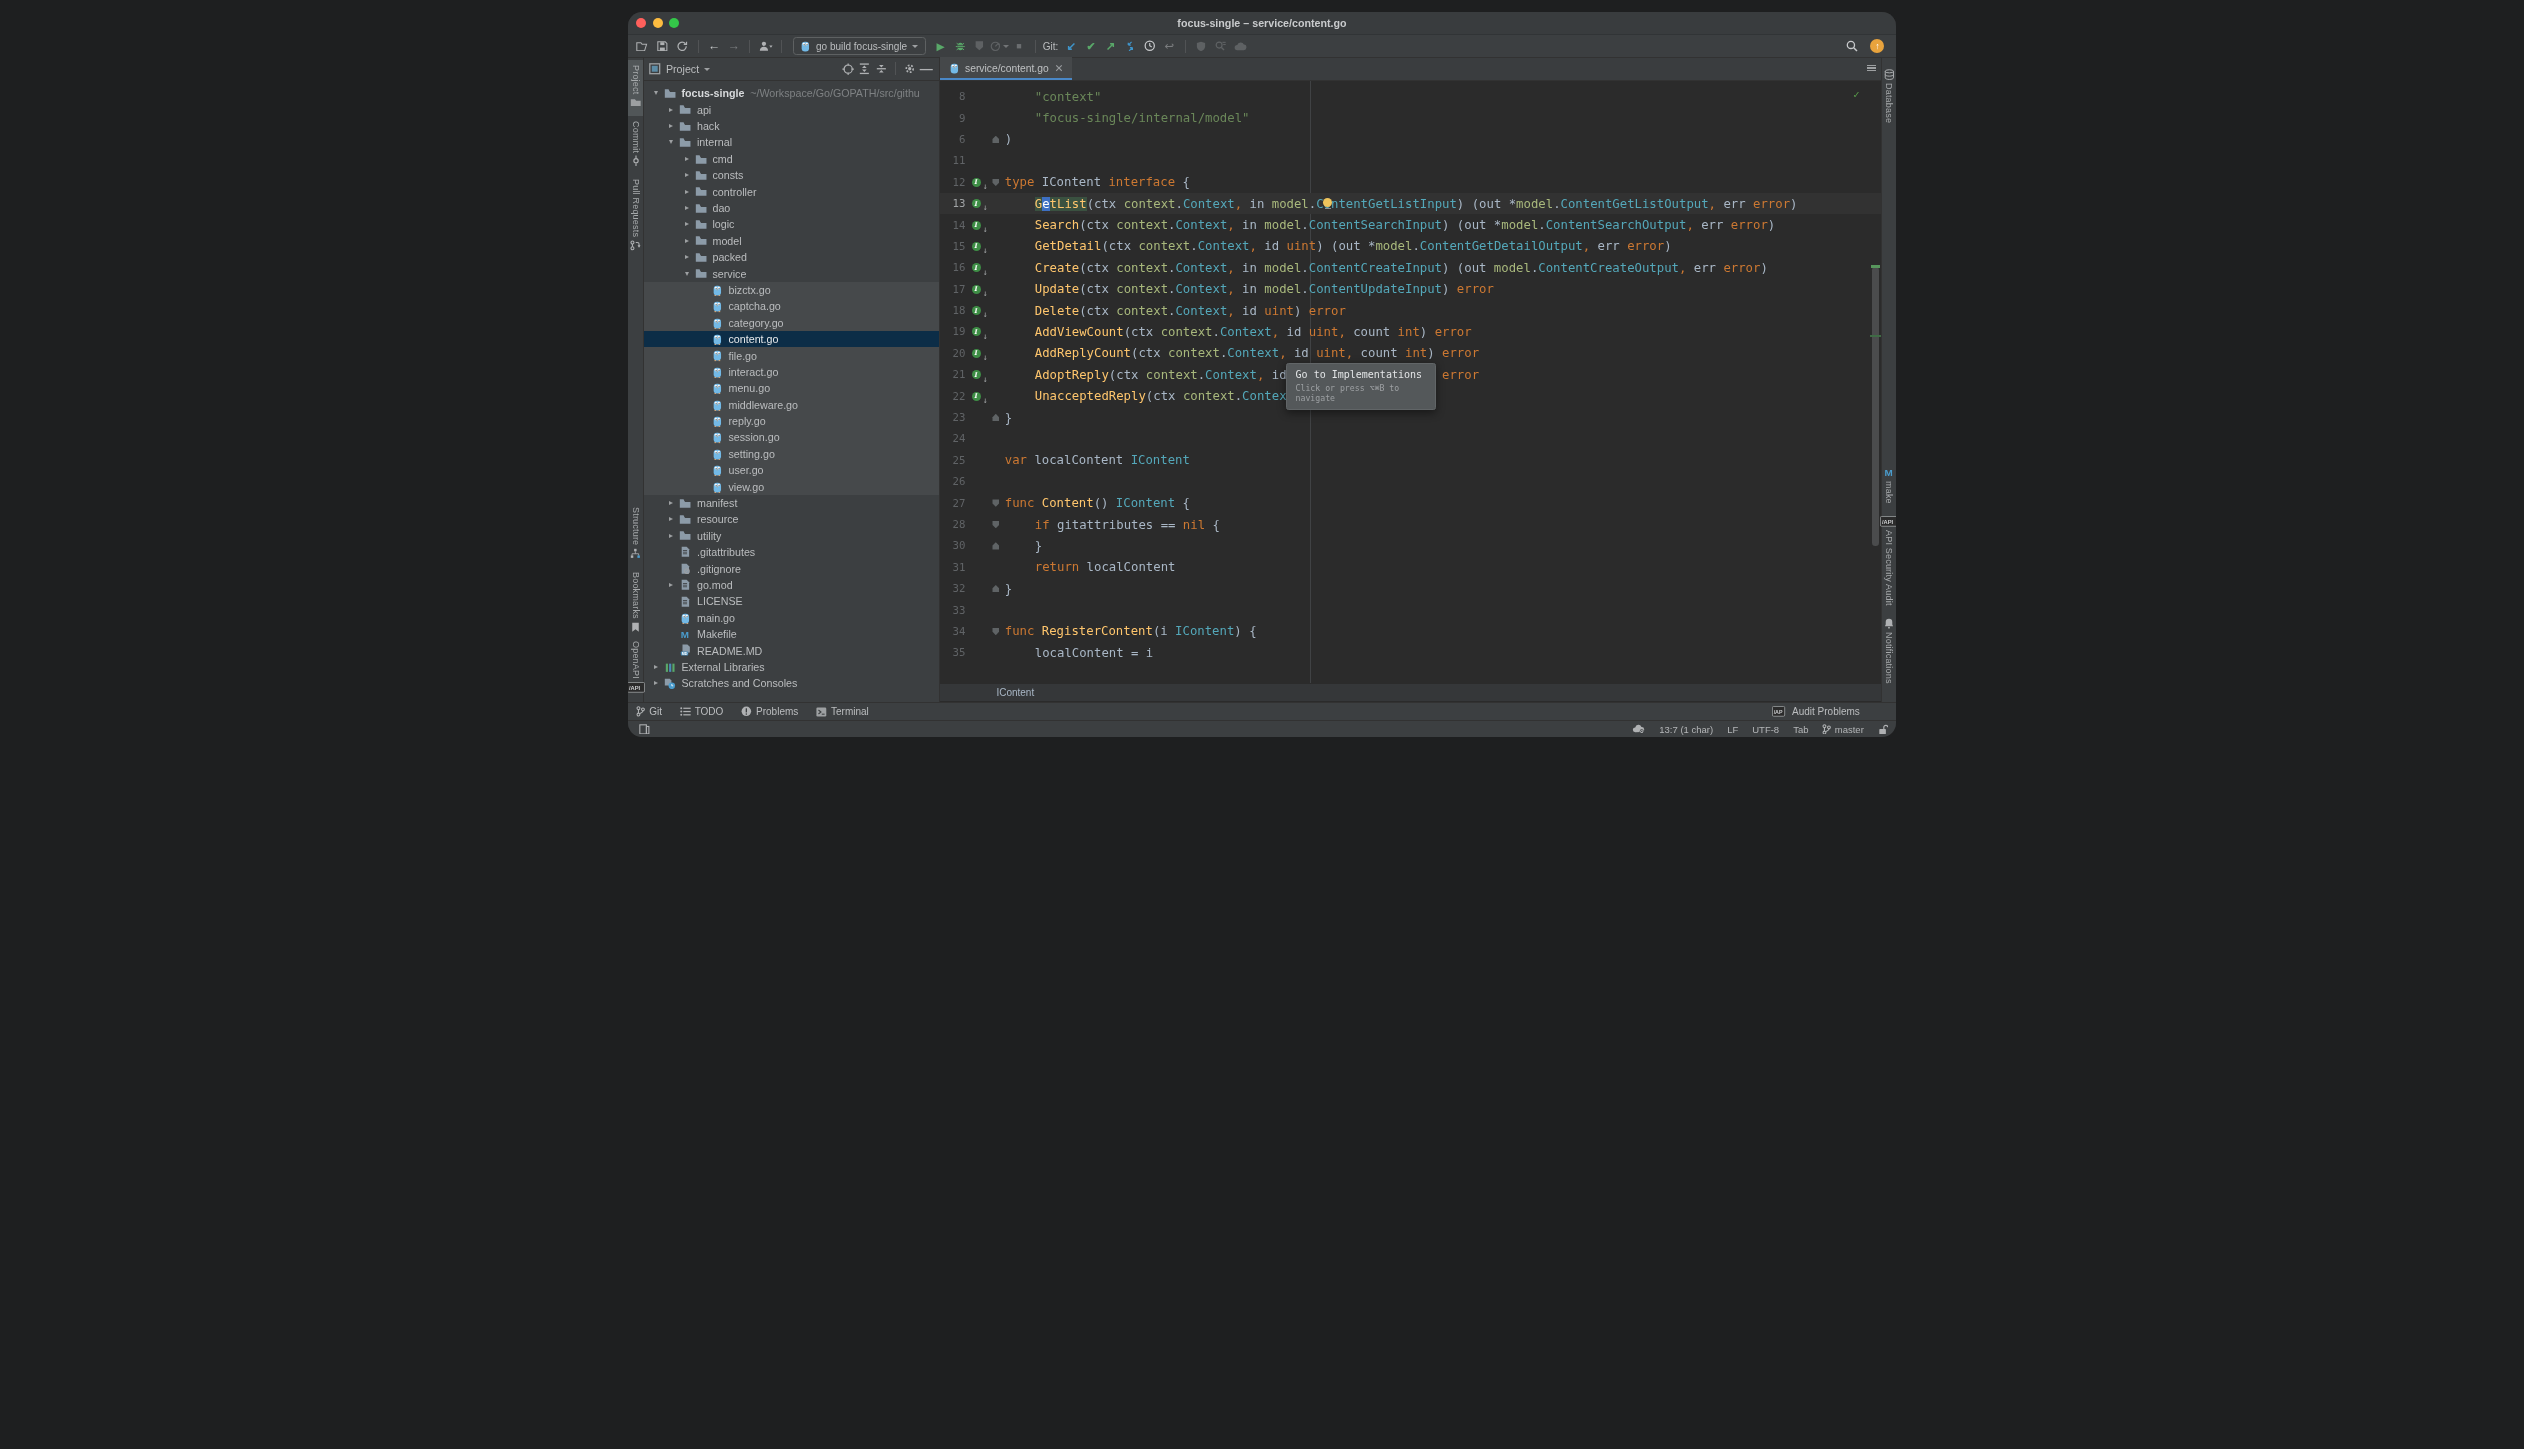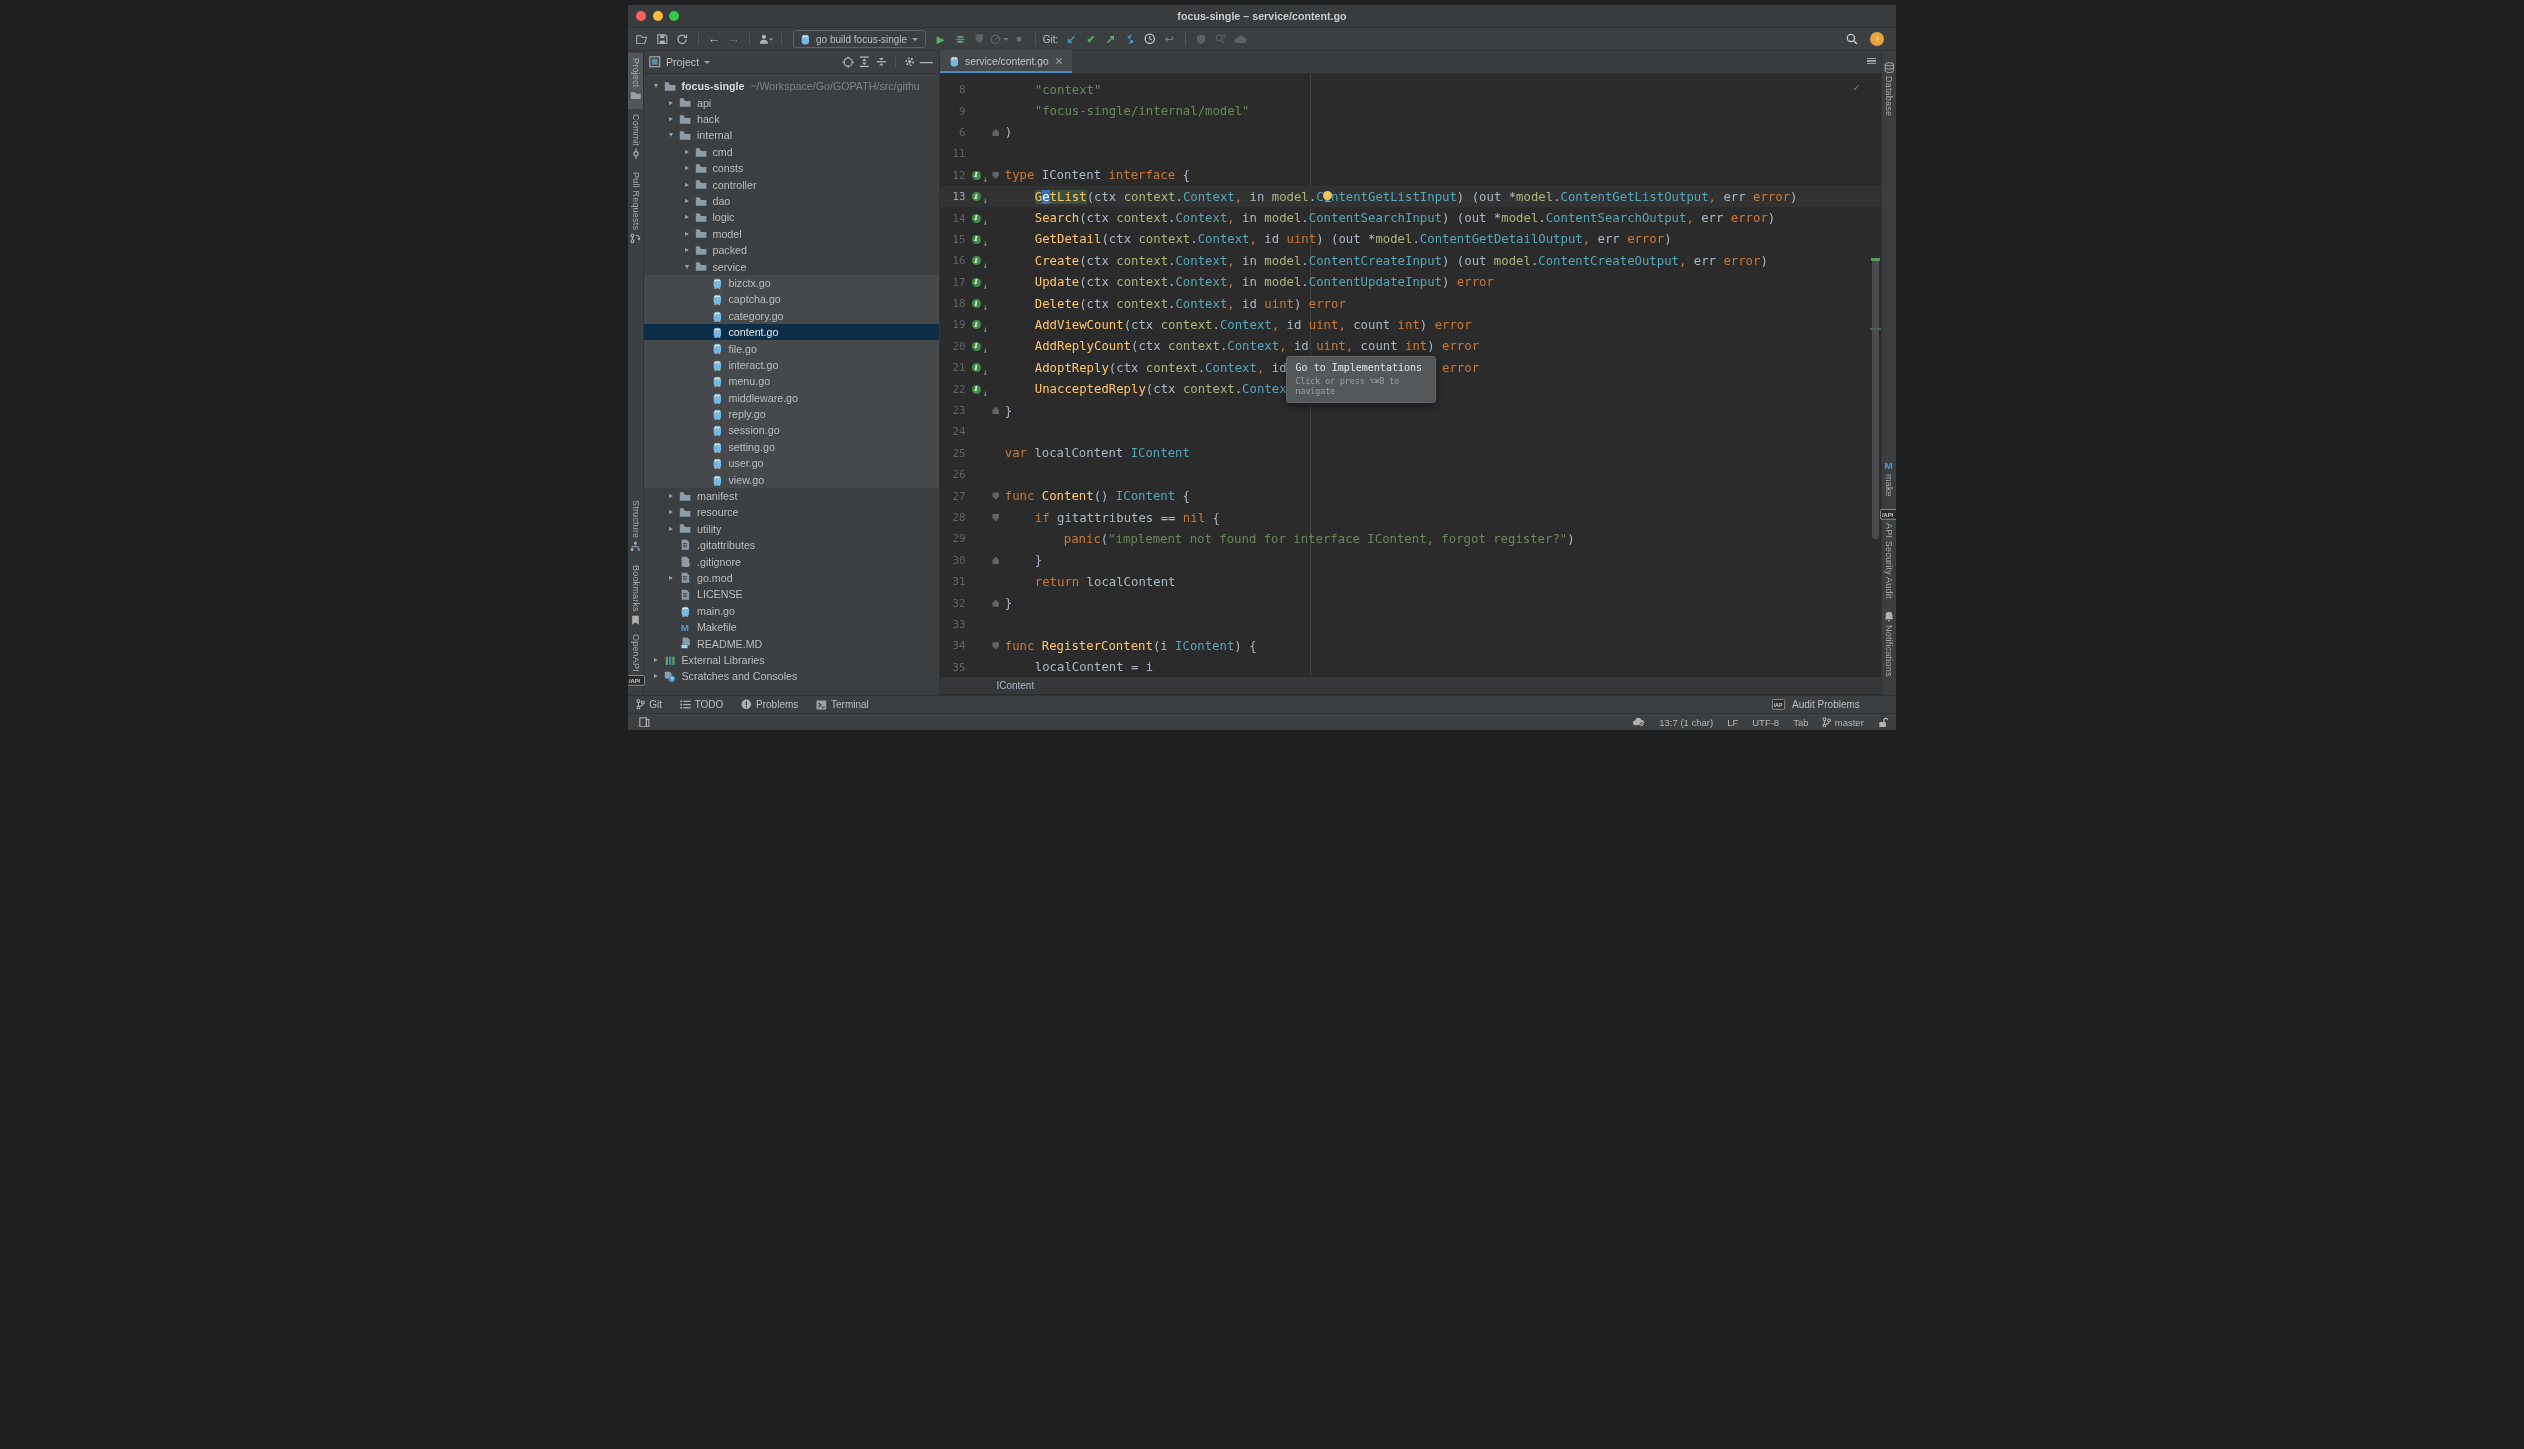--- a/index.html
+++ b/index.html
@@ -1,18 +1,18 @@
 <!DOCTYPE html>
 <html style="font-size:13px"><head>
 <meta charset="utf-8">
 <style>
   * { margin:0; padding:0; box-sizing:border-box; }
   html,body { background:#1e1f20; }
   body { font-family:"Liberation Sans", sans-serif; }
-  #win { position:relative; width:1268px; height:725px; background:#2B2B2B; overflow:hidden; margin:5px auto; }
+  #win { position:relative; width:1268px; height:725px; background:#2B2B2B; overflow:hidden; margin:12px auto;border-radius:14px; }
 
   
   .titlebar { height:23px; background:#393C3E; display:flex; align-items:center; position:relative; border-bottom:0.8px solid #313436;}
   .tl { width:10px; height:10px; border-radius:50%; margin-left:6.6px; }
   .tl:first-child { margin-left:8.2px; }
   .title { position:absolute; left:0; right:0; text-align:center; font-size:10.7px; font-weight:700; color:#C9CBCD; }
 
   
   .toolbar { height:23px; background:#3C3F41; display:flex; align-items:center; padding:0 5px; border-bottom:0.8px solid #323232; }
   .tb-ic { width:18px; height:18px; display:flex; align-items:center; justify-content:center; margin:0 0.8px; font-size:10.7px; color:#AFB1B3; }
@@ -1123,26 +1123,20 @@
             </div>
             <div class="cl">
               <span class="ln">28</span>
               <span class="gimpl"></span>
               <span class="gfold">
                 <span class="fold-s"></span>
               </span>
               <span class="code" style="padding-left: 30px;"><span class="tok k">if</span><span class="tok i"> gitattributes == </span><span class="tok k">nil</span><span class="tok i"> {</span></span>
             </div>
             <div class="cl">
-              <span class="ln">29</span>
-              <span class="gimpl"></span>
-              <span class="gfold"></span>
-              <span class="code" style="padding-left: 59px;"><span class="tok k">panic</span><span class="tok i">(</span><span class="tok s">"implement not found for interface IContent, forgot register?"</span><span class="tok i">)</span></span>
-            </div>
-            <div class="cl">
               <span class="ln">30</span>
               <span class="gimpl"></span>
               <span class="gfold">
                 <span class="fold-e"></span>
               </span>
               <span class="code" style="padding-left: 30px;"><span class="tok i">}</span></span>
             </div>
             <div class="cl">
               <span class="ln">31</span>
               <span class="gimpl"></span>

